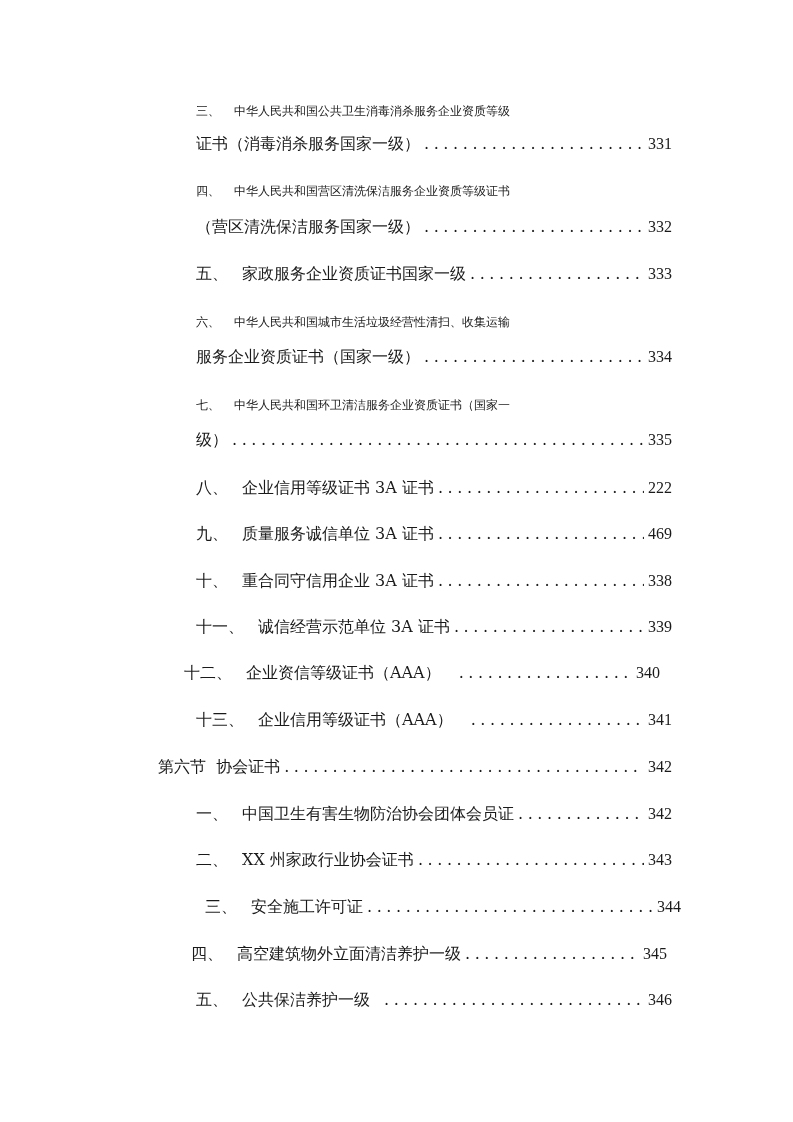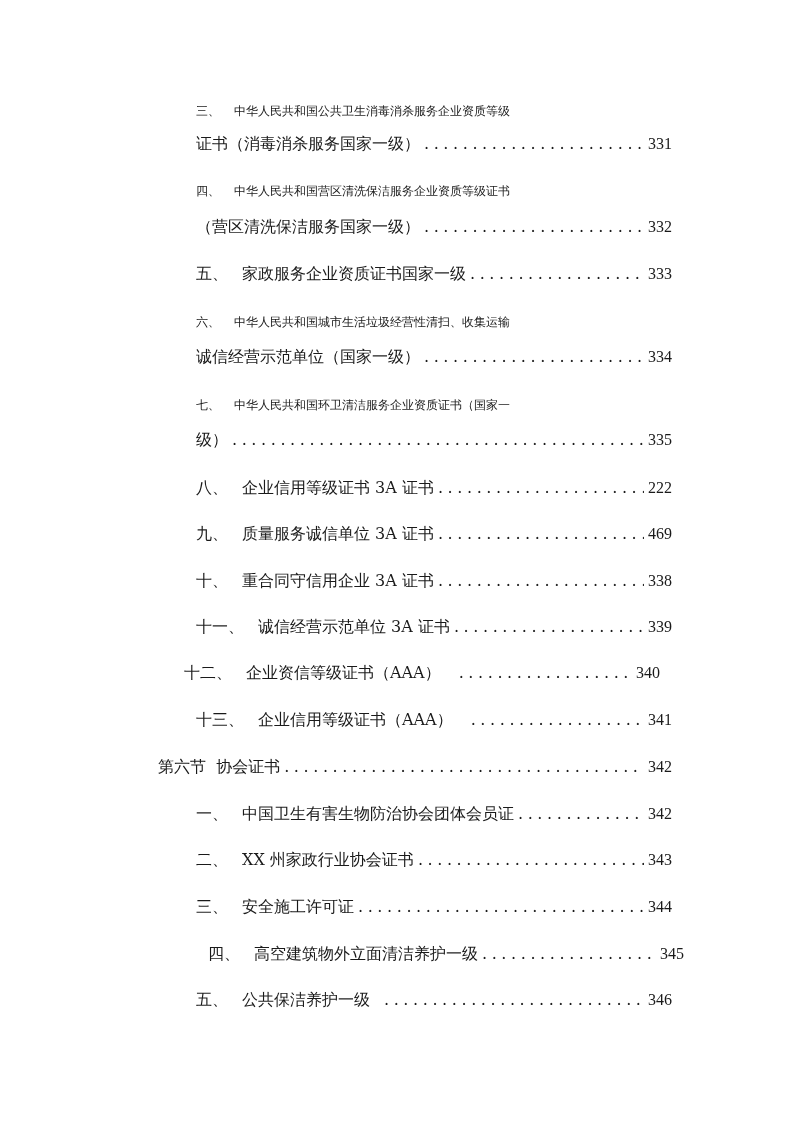--- a/index.html
+++ b/index.html
@@ -38,21 +38,21 @@
 <div class="toc-row" style="left:196px; top:264px; width:476px;">
   <span class="txt"><span class="num">五、</span><span class="gap"></span><span>家政服务企业资质证书国家一级</span></span>
   <span class="leader"></span>
   <span class="pg">333</span>
 </div>
 
 <div class="line" style="left:196px; top:312px;">
   <span class="num">六、</span><span class="gap"></span><span>中华人民共和国城市生活垃圾经营性清扫、收集运输</span>
 </div>
 <div class="toc-row" style="left:196px; top:347px; width:476px;">
-  <span class="txt">诚信经营示范单位（国家一级）</span>
+  <span class="txt">服务企业资质证书（国家一级）</span>
   <span class="leader"></span>
   <span class="pg">334</span>
 </div>
 
 <div class="line" style="left:196px; top:395px;">
   <span class="num">七、</span><span class="gap"></span><span>中华人民共和国环卫清洁服务企业资质证书（国家一</span>
 </div>
 <div class="toc-row" style="left:196px; top:430px; width:476px;">
   <span class="txt">级）</span>
   <span class="leader"></span>
@@ -106,27 +106,27 @@
   <span class="leader"></span>
   <span class="pg">342</span>
 </div>
 
 <div class="toc-row" style="left:196px; top:850px; width:476px;">
   <span class="txt"><span class="num">二、</span><span class="gap"></span><span>XX 州家政行业协会证书</span></span>
   <span class="leader"></span>
   <span class="pg">343</span>
 </div>
 
-<div class="toc-row" style="left:196px; top:897px; width:476px;">
+<div class="toc-row" style="left:205px; top:897px; width:476px;">
   <span class="txt"><span class="num">三、</span><span class="gap"></span><span>安全施工许可证</span></span>
   <span class="leader"></span>
   <span class="pg">344</span>
 </div>
 
-<div class="toc-row" style="left:208px; top:944px; width:476px;">
+<div class="toc-row" style="left:191px; top:944px; width:476px;">
   <span class="txt"><span class="num">四、</span><span class="gap"></span><span>高空建筑物外立面清洁养护一级</span></span>
   <span class="leader"></span>
   <span class="pg">345</span>
 </div>
 
 <div class="toc-row" style="left:196px; top:990px; width:476px;">
   <span class="txt"><span class="num">五、</span><span class="gap"></span><span>公共保洁养护一级</span></span>
   <span class="leader" style="margin-left:14px;"></span>
   <span class="pg">346</span>
 </div>

